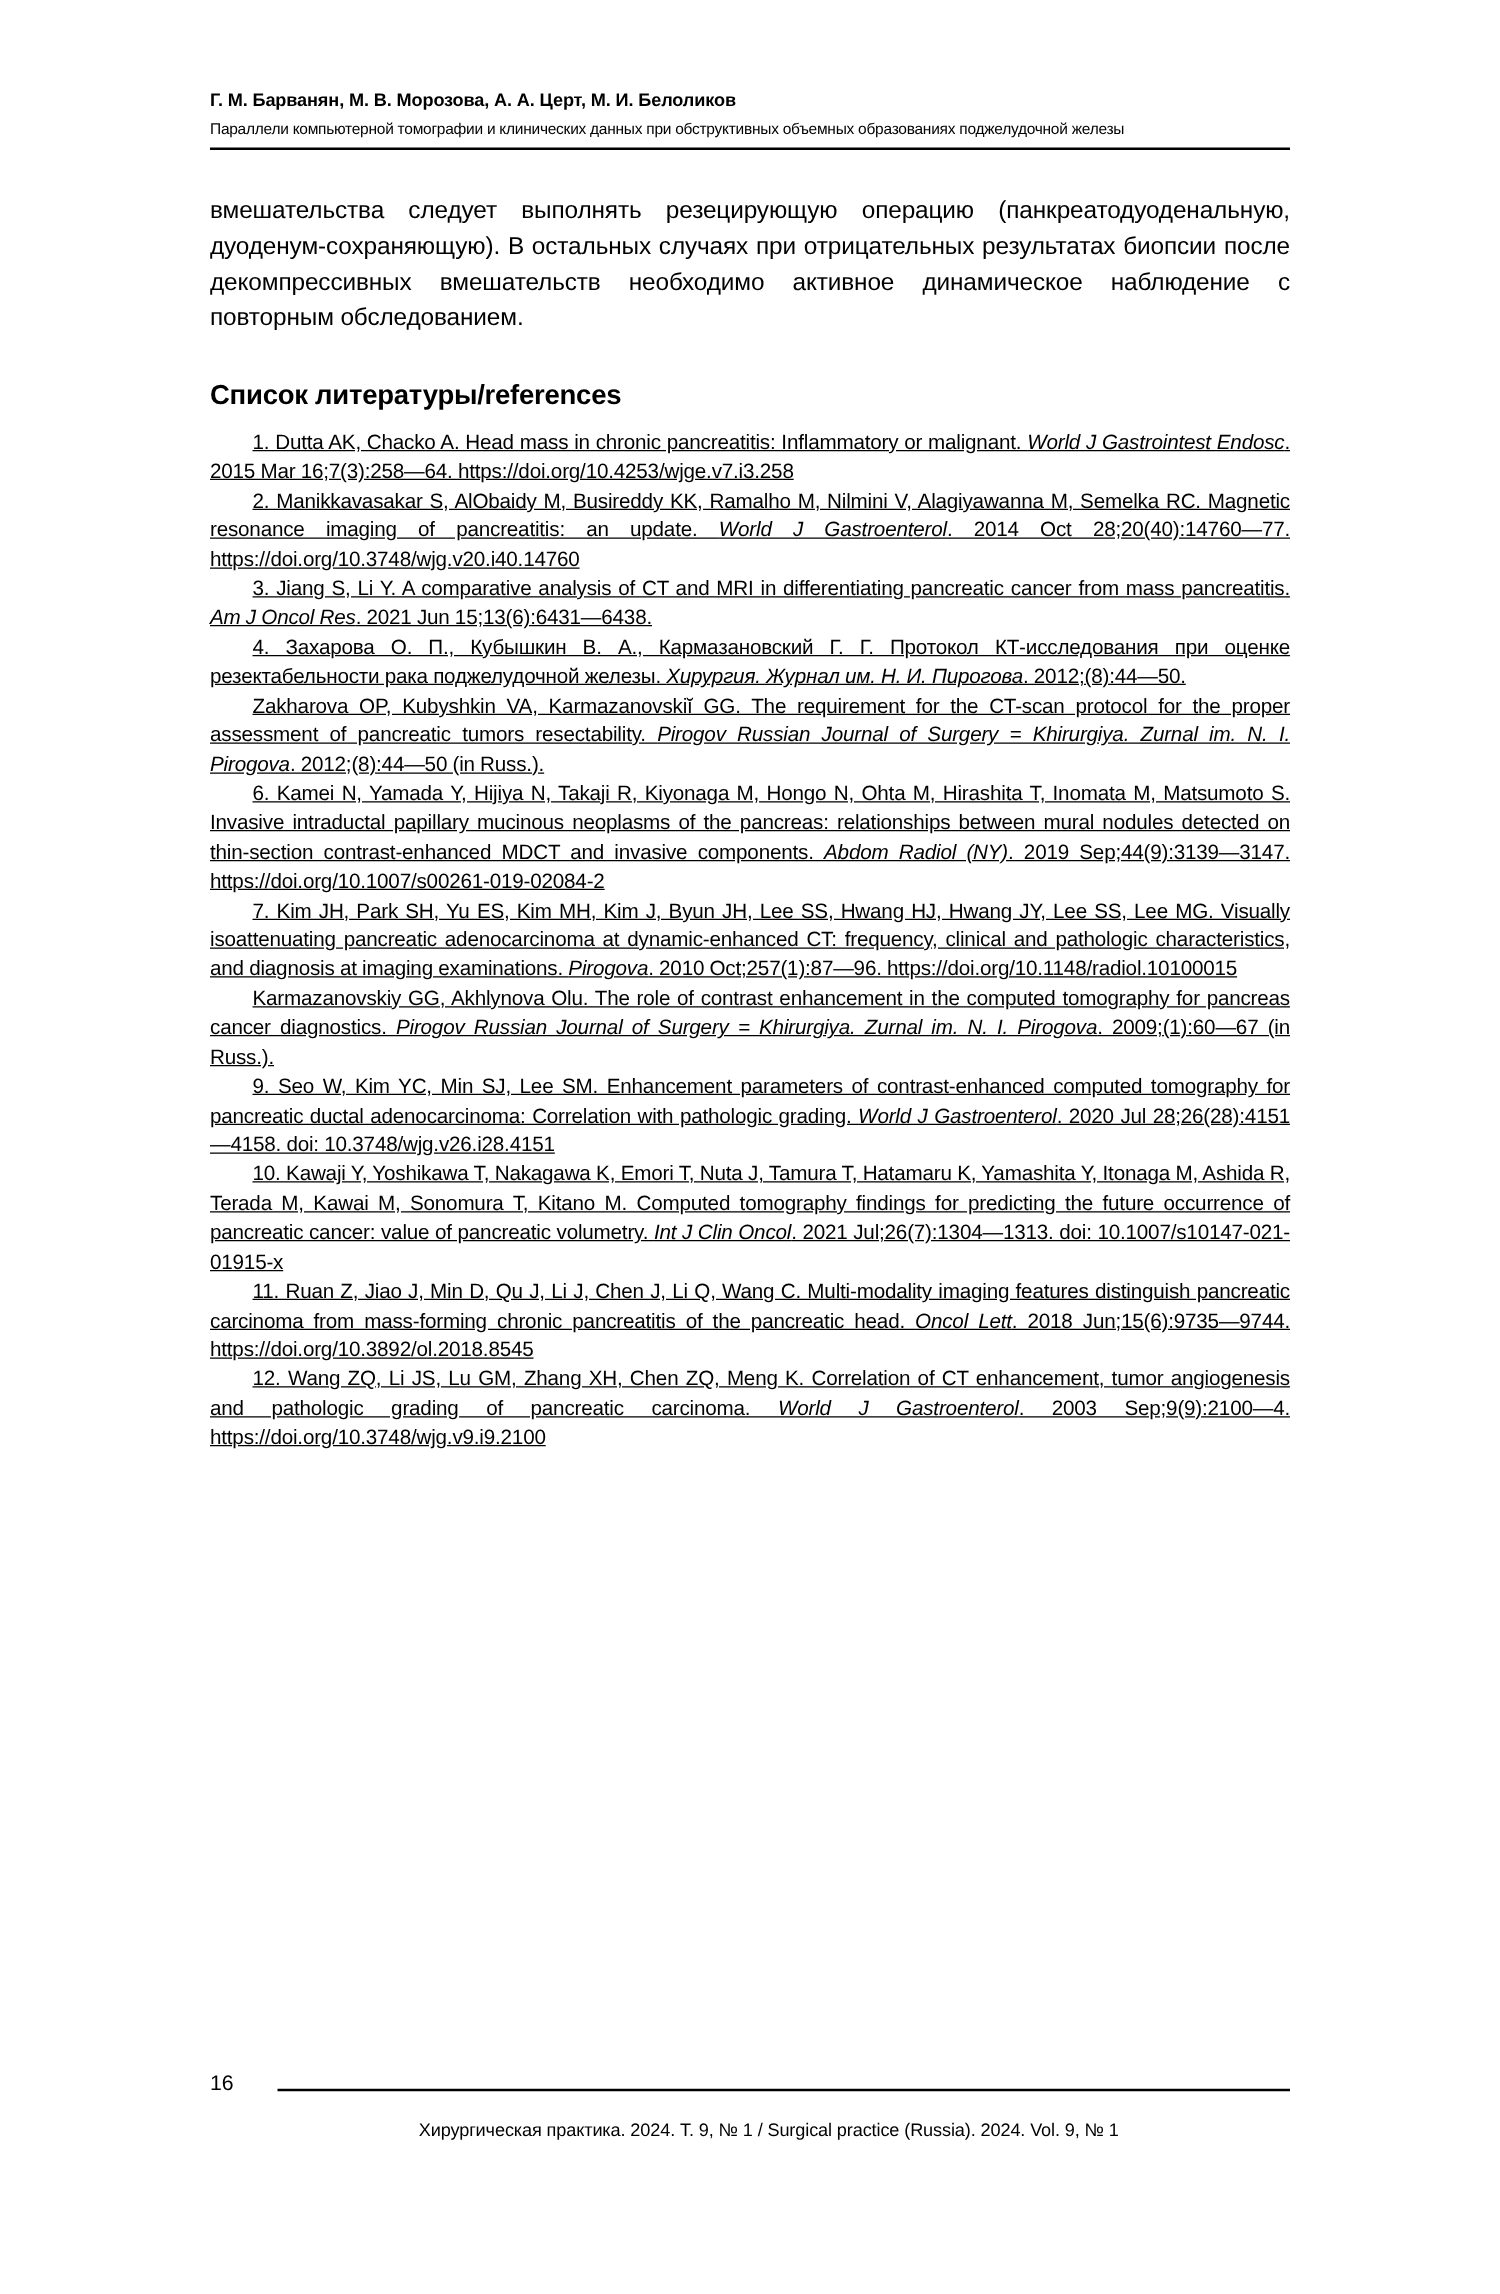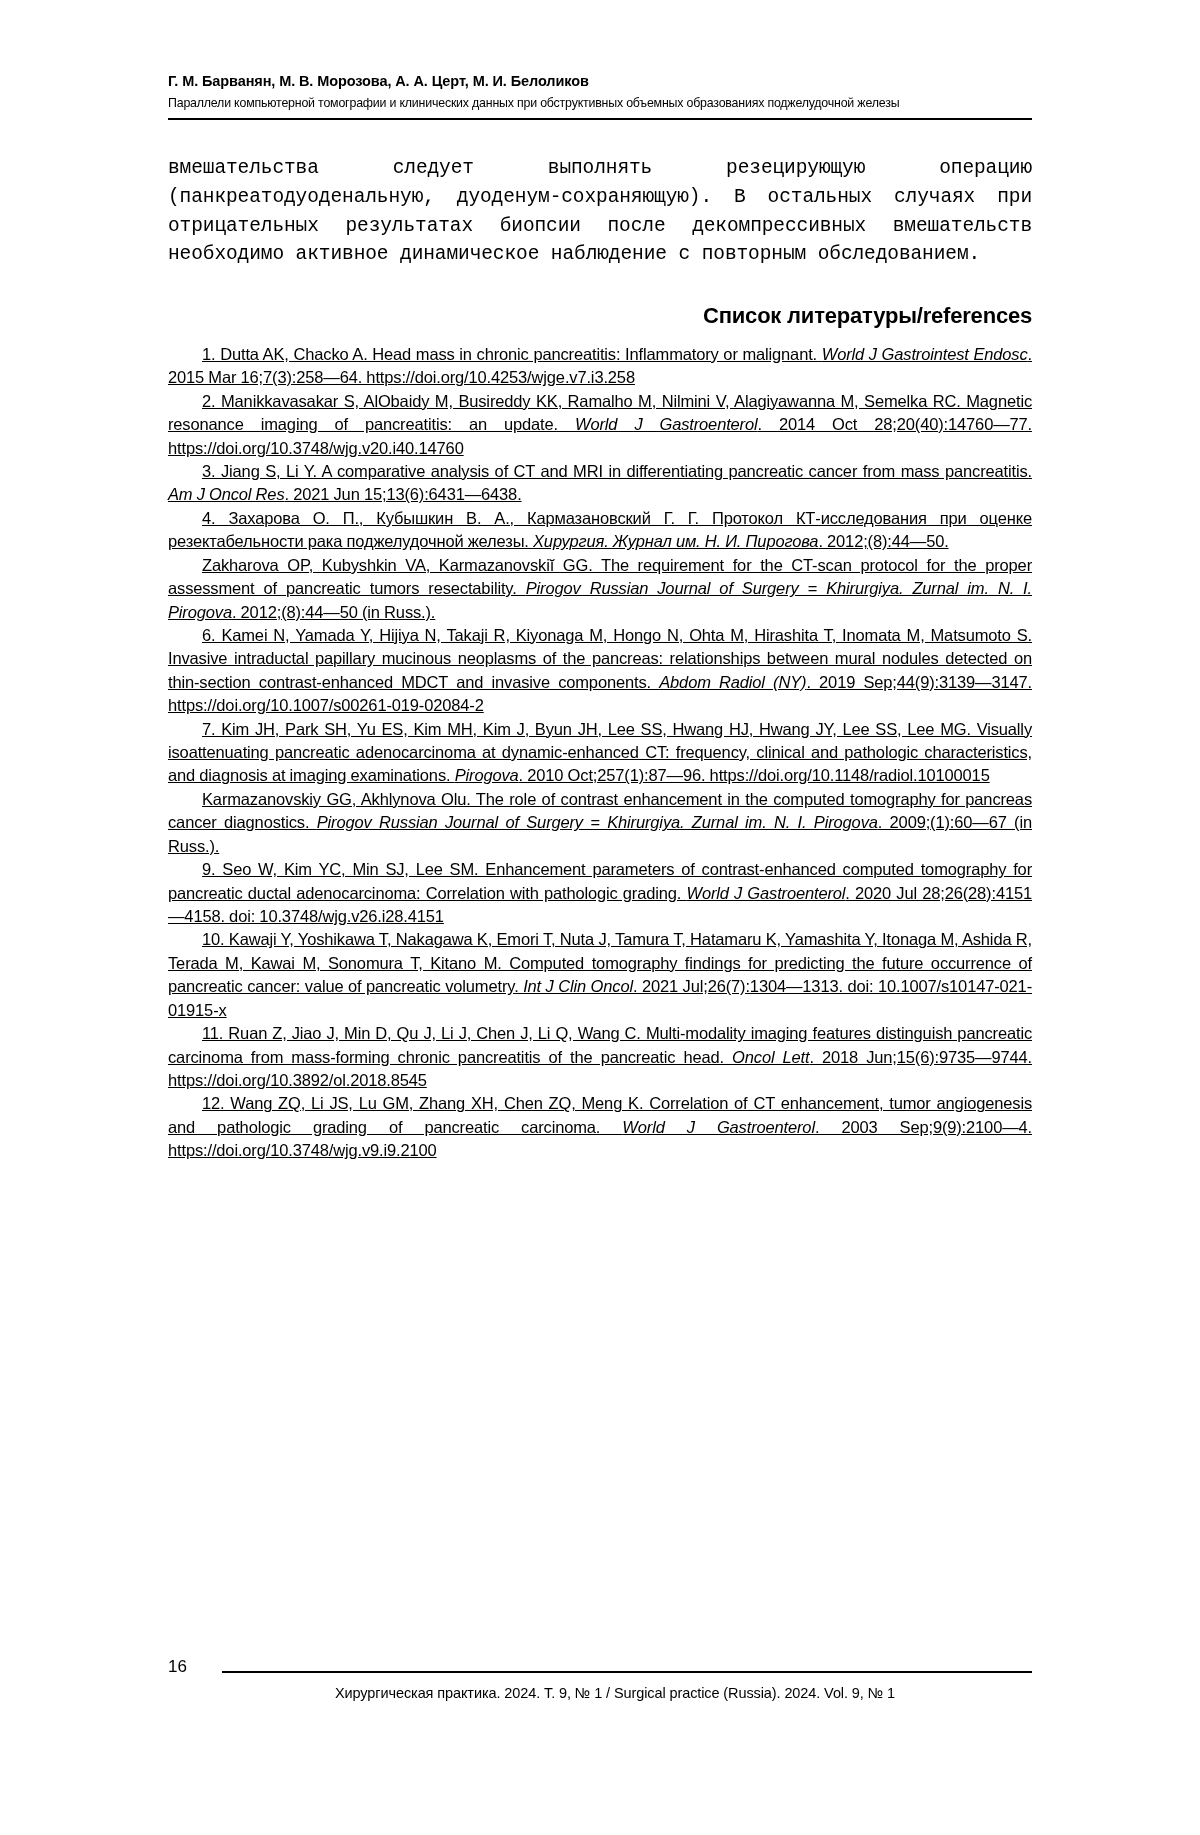--- a/index.html
+++ b/index.html
@@ -48,28 +48,26 @@
     width: 100%;
     margin-bottom: 34px;
   }
   
   .para {
     font-size: 19.5px;
     line-height: 1.47;
     text-align: justify;
     margin: 0;
     letter-spacing: -0.1px;
-    font-family: Liberation Mono, monospace;
   }
   .section-title {
     font-size: 22px;
     font-weight: bold;
     margin: 34px 0 14px 0;
     letter-spacing: -0.2px;
-    text-align: right;
   }
   
   .ref {
     font-size: 16.5px;
     line-height: 1.42;
     text-align: justify;
     margin: 0;
     text-indent: 34px;
     letter-spacing: -0.15px;
     word-spacing: -0.2px;
@@ -102,21 +100,21 @@
   .footer-rule {
     flex: 1;
     height: 2px;
     background: #000;
     margin-left: 8px;
     margin-bottom: 6px;
   }
   .footer-text {
     font-size: 14.5px;
     text-align: center;
-    margin-top: 6px;
+    margin-top: 18px;
     letter-spacing: -0.1px;
     padding-left: 30px;
   }
 </style>
 </head>
 <body>
 
 <div class="page">
 
   <div class="content">

